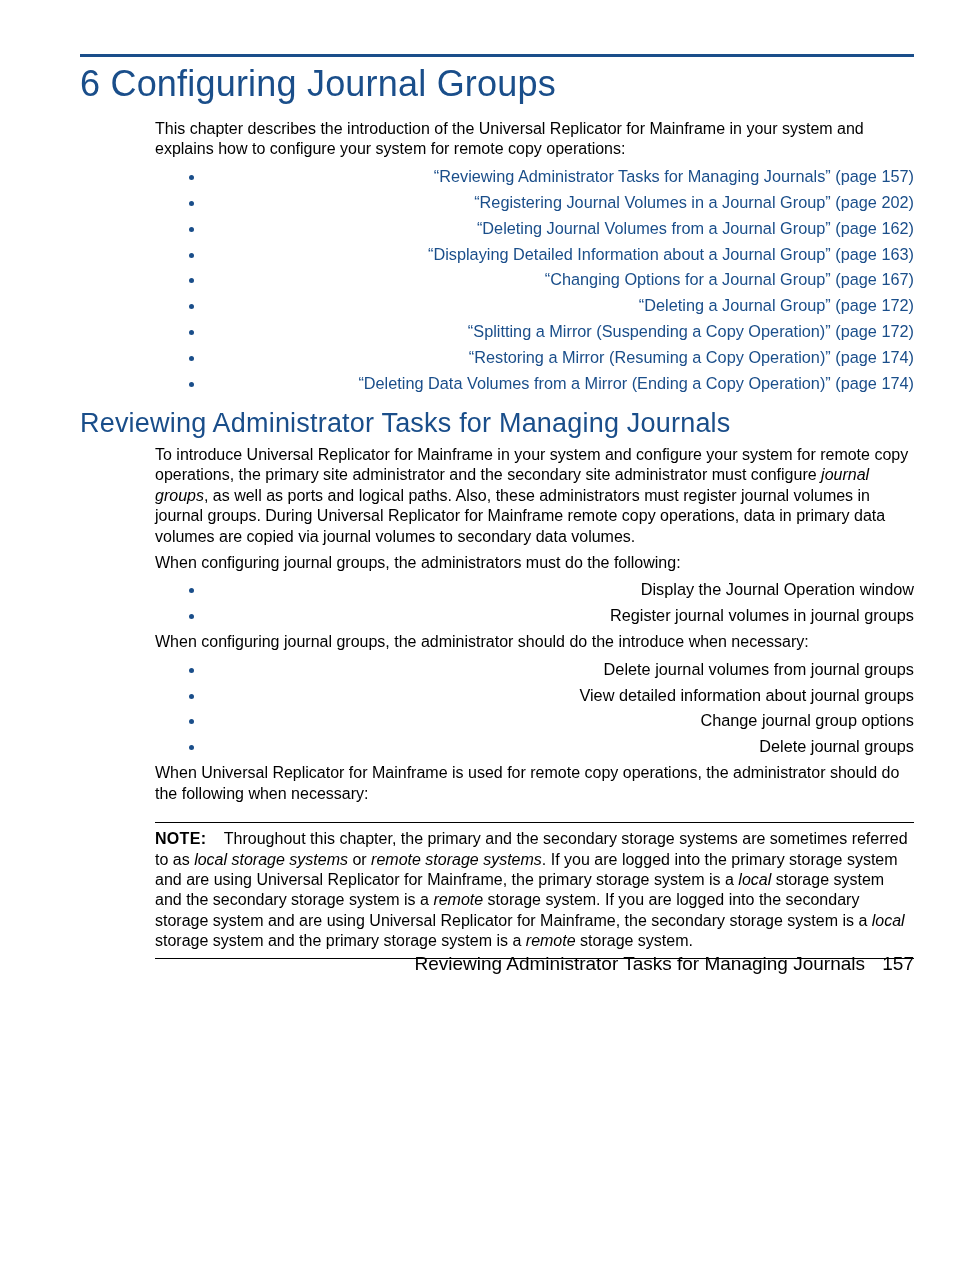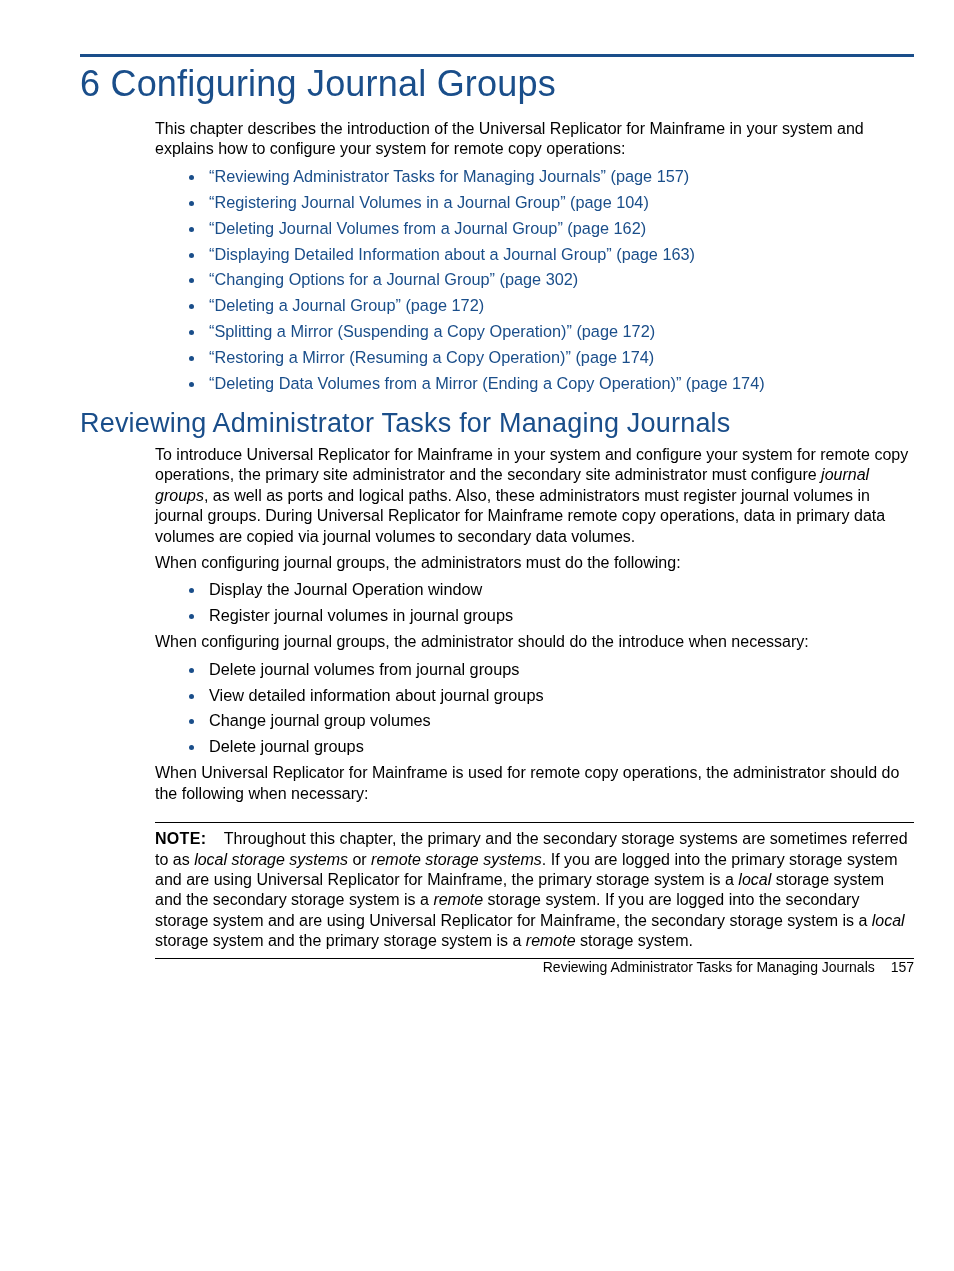--- a/index.html
+++ b/index.html
@@ -52,20 +52,21 @@
     }
     ul.link-list, ul.plain-list {
       margin: 4px 0 6px 0;
       padding-left: 34px;
       font-size: 16.3px;
       line-height: 1.28;
     }
     ul.link-list li, ul.plain-list li {
       margin: 5px 0 5px 16px;
       padding-left: 4px;
+      text-align: right;
     }
     ul.link-list li::marker, ul.plain-list li::marker {
       color: #1a4e8a;
       font-size: 15px;
     }
     ul.link-list li span.link {
       color: #1a4e8a;
     }
     .italic { font-style: italic; }
     .note-box {
@@ -76,44 +77,44 @@
     }
     .note-box p { margin: 0; }
     .note-label {
       font-weight: 600;
       letter-spacing: 0.3px;
     }
     .footer {
       position: absolute;
       bottom: 44px;
       right: 40px;
-      font-size: 14px;
+      font-size: 19px;
       color: #000;
     }
     .footer .pnum { margin-left: 12px; }
   </style>
 </head>
 <body>
 
 <div class="page">
   <hr class="top-rule">
 
   <h1 class="chapter-title">
     <span>6</span>
     <span>Configuring Journal Groups</span>
   </h1>
 
   <div class="body-block">
     <p>This chapter describes the introduction of the Universal Replicator for Mainframe in your system and explains how to configure your system for remote copy operations:</p>
     <ul class="link-list">
       <li><span class="link">“Reviewing Administrator Tasks for Managing Journals” (page 157)</span></li>
-      <li><span class="link">“Registering Journal Volumes in a Journal Group” (page 104)</span></li>
+      <li><span class="link">“Registering Journal Volumes in a Journal Group” (page 202)</span></li>
       <li><span class="link">“Deleting Journal Volumes from a Journal Group” (page 162)</span></li>
       <li><span class="link">“Displaying Detailed Information about a Journal Group” (page 163)</span></li>
-      <li><span class="link">“Changing Options for a Journal Group” (page 302)</span></li>
+      <li><span class="link">“Changing Options for a Journal Group” (page 167)</span></li>
       <li><span class="link">“Deleting a Journal Group” (page 172)</span></li>
       <li><span class="link">“Splitting a Mirror (Suspending a Copy Operation)” (page 172)</span></li>
       <li><span class="link">“Restoring a Mirror (Resuming a Copy Operation)” (page 174)</span></li>
       <li><span class="link">“Deleting Data Volumes from a Mirror (Ending a Copy Operation)” (page 174)</span></li>
     </ul>
   </div>
 
   <h2 class="section-title">Reviewing Administrator Tasks for Managing Journals</h2>
 
   <div class="body-block">
@@ -124,21 +125,21 @@
     <p>When configuring journal groups, the administrators must do the following:</p>
     <ul class="plain-list">
       <li>Display the Journal Operation window</li>
       <li>Register journal volumes in journal groups</li>
     </ul>
 
     <p>When configuring journal groups, the administrator should do the introduce when necessary:</p>
     <ul class="plain-list">
       <li>Delete journal volumes from journal groups</li>
       <li>View detailed information about journal groups</li>
-      <li>Change journal group volumes</li>
+      <li>Change journal group options</li>
       <li>Delete journal groups</li>
     </ul>
 
     <p>When Universal Replicator for Mainframe is used for remote copy operations, the administrator should do the following when necessary:</p>
 
     <div class="note-box">
       <p>
         <span class="note-label">NOTE:</span>&nbsp;&nbsp;&nbsp;
         <span>Throughout this chapter, the primary and the secondary storage systems are sometimes referred to as </span><span class="italic">local storage systems</span><span> or </span><span class="italic">remote storage systems</span><span>. If you are logged into the primary storage system and are using Universal Replicator for Mainframe, the primary storage system is a </span><span class="italic">local</span><span> storage system and the secondary storage system is a </span><span class="italic">remote</span><span> storage system. If you are logged into the secondary storage system and are using Universal Replicator for Mainframe, the secondary storage system is a </span><span class="italic">local</span><span> storage system and the primary storage system is a </span><span class="italic">remote</span><span> storage system.</span>
       </p>

